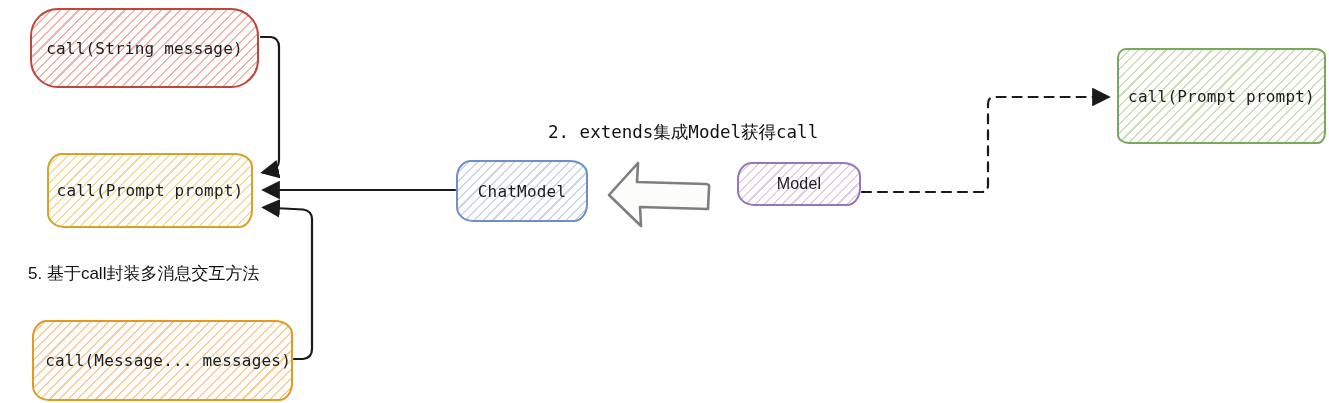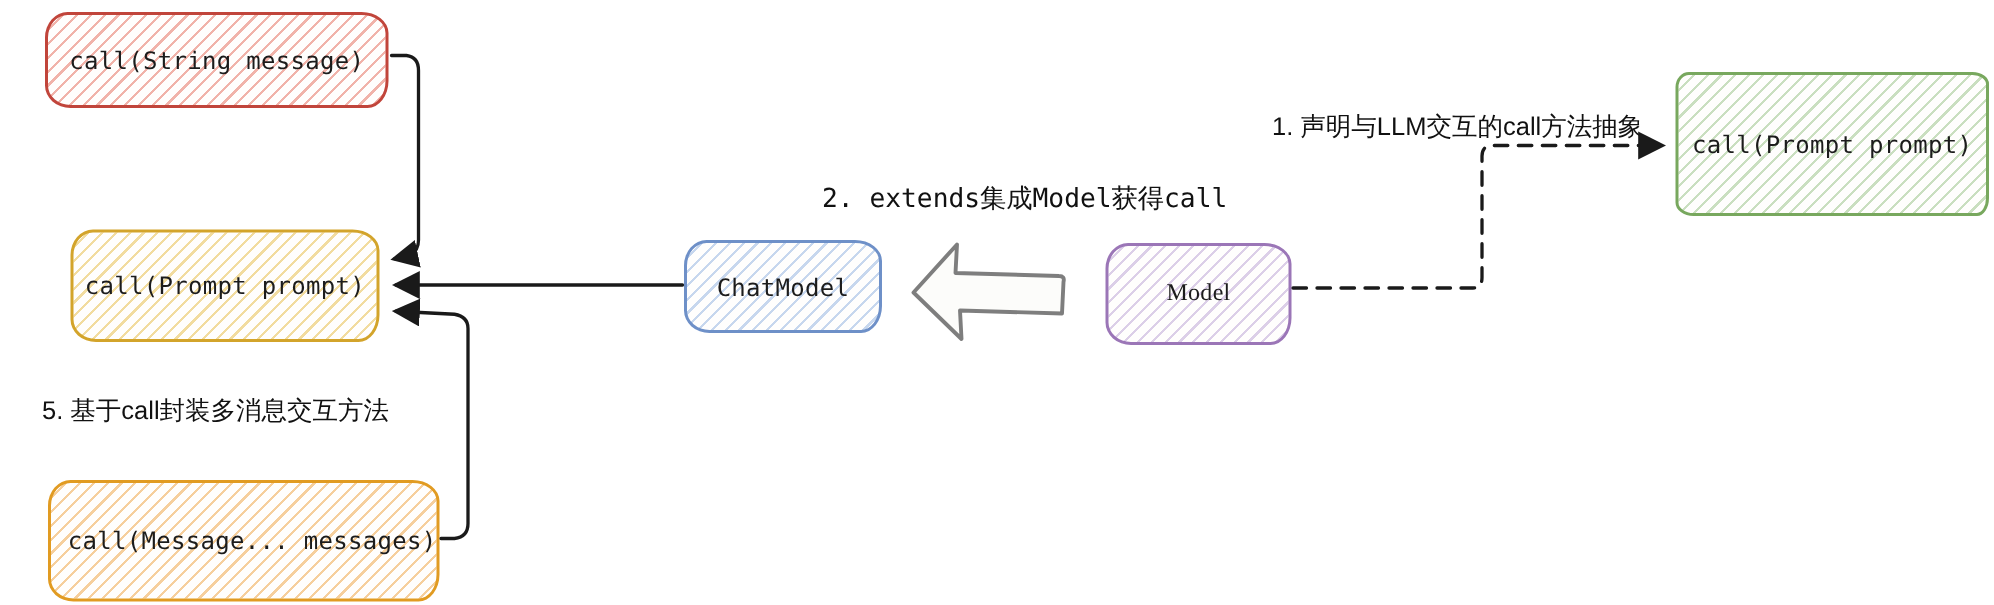--- a/index.html
+++ b/index.html
@@ -32,26 +32,26 @@
     background-color: #fffefd;
     background-image: repeating-linear-gradient(
       135deg,
       var(--hatch, #ddd) 0px,
       var(--hatch, #ddd) 1.5px,
       transparent 1.5px,
       transparent 6.5px
     );
     border-radius: 15px 18px 14px 17px / 17px 14px 18px 15px;
   }
-  #node-string-call   { left: 30px;   top: 8px;   width: 229px; height: 64px; }
+  #node-string-call   { left: 30px;   top: 8px;   width: 229px; height: 80px; border-radius: 28px; }
   #node-prompt-call   { left: 47px;   top: 153px; width: 206px; height: 75px; }
   #node-message-call  { left: 32px;   top: 320px; width: 261px; height: 81px; justify-content: flex-end; }
   #node-chat-model    { left: 456px;  top: 160px; width: 132px; height: 62px; }
-  #node-model         { left: 737px;  top: 162px; width: 124px; height: 68px;
-                        font-family: Liberation Serif, serif; text-align: center; }
+  #node-model         { left: 737px;  top: 162px; width: 124px; height: 44px;
+                        font-family: Liberation Sans, sans-serif; text-align: center; }
   #node-abstract-call { left: 1117px; top: 48px;  width: 209px; height: 96px;
                         border-radius: 9px 11px 8px 12px / 10px 8px 12px 9px; }
 
   
   .annotation {
     position: absolute;
     z-index: 2;
     color: #111111;
     font-size: 17px;
     white-space: nowrap;
@@ -110,21 +110,20 @@
   </div>
 
   <div class="node" id="node-model" style="--stroke: #9b76b7; --hatch: #dccfe8;">
     <span>Model</span>
   </div>
 
   <div class="node" id="node-abstract-call" style="--stroke: #78a85e; --hatch: #cadfc0;">
     <span>call(Prompt prompt)</span>
   </div>
 
-  <div class="annotation" id="ann-step1">1. 声明与LLM交互的call方法抽象</div>
   <div class="annotation" id="ann-step2">2. extends集成Model获得call</div>
   <div class="annotation" id="ann-step4">5. 基于call封装多消息交互方法</div>
 
   <svg class="overlay" viewBox="0 0 1329 403" xmlns="http://www.w3.org/2000/svg">
     <defs>
       <marker id="arrowhead" viewBox="0 0 10 10" refX="8.5" refY="5" markerWidth="8.5" markerHeight="8.5" orient="auto-start-reverse">
         <path class="arrowhead-shape" d="M0,0 L10,5 L0,10 z"></path>
       </marker>
     </defs>
 

